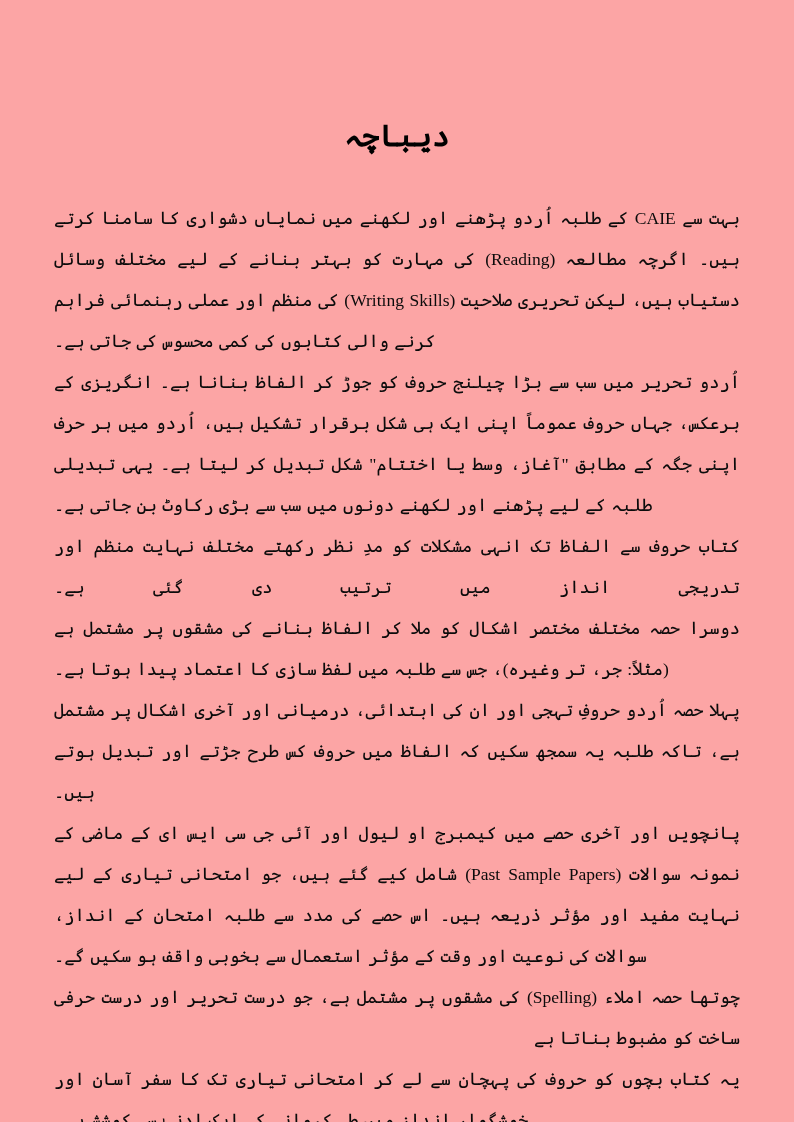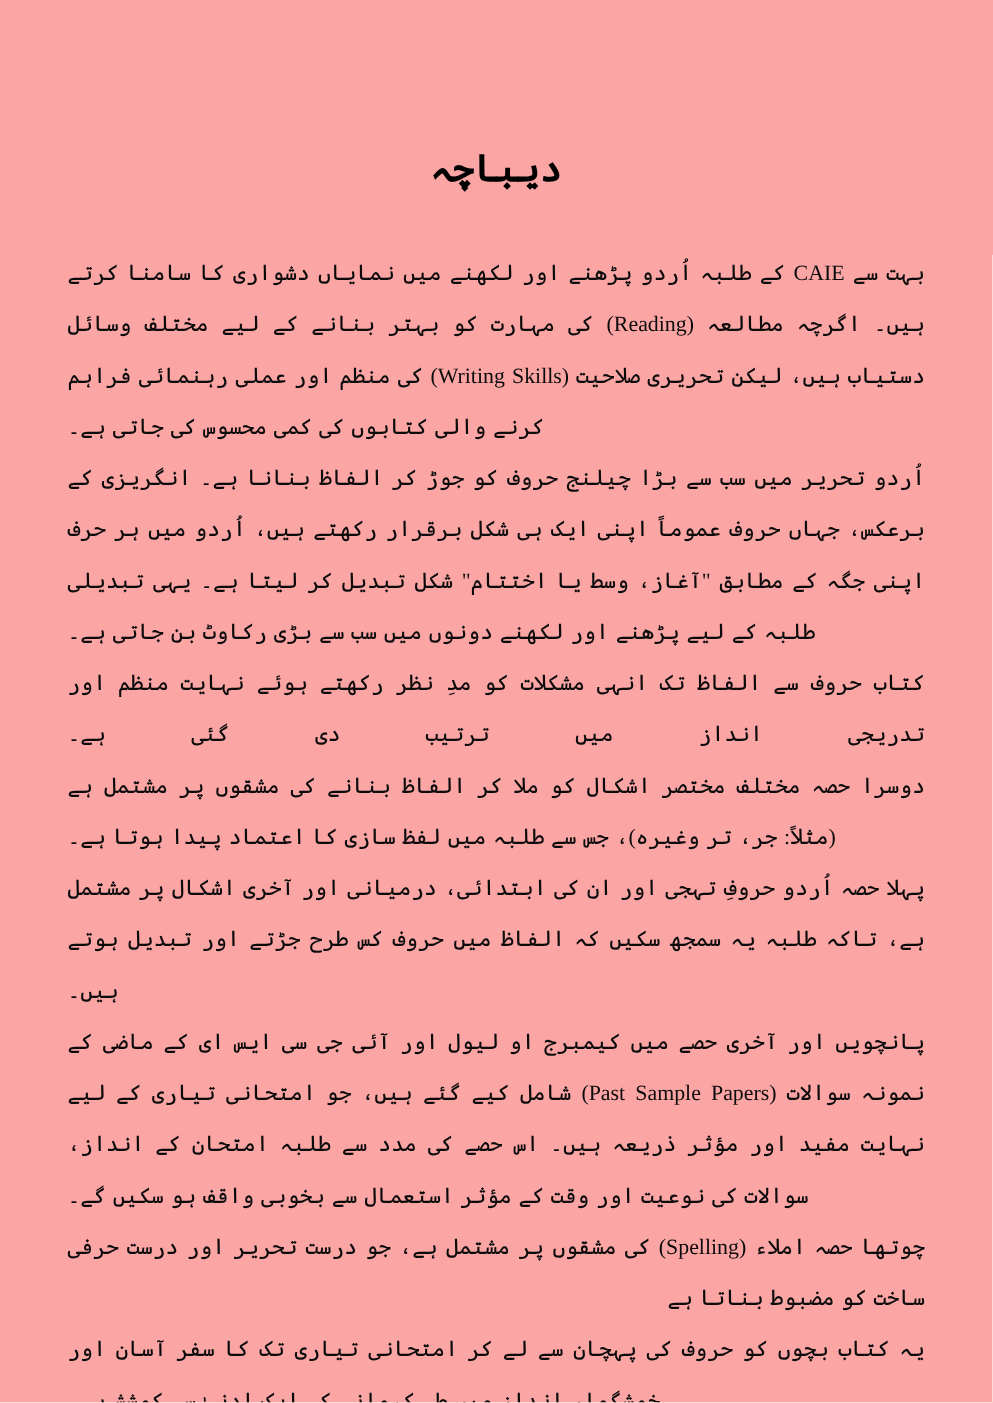--- a/index.html
+++ b/index.html
@@ -48,23 +48,23 @@
 </style>
 </head>
 <body>
 
 <div class="page">
   <h1 class="doc-title">دیباچہ</h1>
 
   <div class="content">
     <p class="para" dir="rtl">بہت سے CAIE کے طلبہ اُردو پڑھنے اور لکھنے میں نمایاں دشواری کا سامنا کرتے ہیں۔ اگرچہ مطالعہ (Reading) کی مہارت کو بہتر بنانے کے لیے مختلف وسائل دستیاب ہیں، لیکن تحریری صلاحیت (Writing Skills) کی منظم اور عملی رہنمائی فراہم کرنے والی کتابوں کی کمی محسوس کی جاتی ہے۔</p>
 
-    <p class="para" dir="rtl">اُردو تحریر میں سب سے بڑا چیلنج حروف کو جوڑ کر الفاظ بنانا ہے۔ انگریزی کے برعکس، جہاں حروف عموماً اپنی ایک ہی شکل برقرار رکھتے ہیں، اُردو میں ہر حرف اپنی جگہ کے مطابق "آغاز، وسط یا اختتام" شکل تبدیل کر لیتا ہے۔ یہی تبدیلی طلبہ کے لیے پڑھنے اور لکھنے دونوں میں سب سے بڑی رکاوٹ بن جاتی ہے۔</p>
+    <p class="para" dir="rtl">اُردو تحریر میں سب سے بڑا چیلنج حروف کو جوڑ کر الفاظ بنانا ہے۔ انگریزی کے برعکس، جہاں حروف عموماً اپنی ایک ہی شکل برقرار تشکیل ہیں، اُردو میں ہر حرف اپنی جگہ کے مطابق "آغاز، وسط یا اختتام" شکل تبدیل کر لیتا ہے۔ یہی تبدیلی طلبہ کے لیے پڑھنے اور لکھنے دونوں میں سب سے بڑی رکاوٹ بن جاتی ہے۔</p>
 
-    <p class="para last-stretch" dir="rtl">کتاب حروف سے الفاظ تک انہی مشکلات کو مدِ نظر رکھتے ہوئے نہایت منظم اور تدریجی انداز میں ترتیب دی گئی ہے۔</p>
+    <p class="para last-stretch" dir="rtl">کتاب حروف سے الفاظ تک انہی مشکلات کو مدِ نظر رکھتے مختلف نہایت منظم اور تدریجی انداز میں ترتیب دی گئی ہے۔</p>
 
     <p class="para" dir="rtl">دوسرا حصہ مختلف مختصر اشکال کو ملا کر الفاظ بنانے کی مشقوں پر مشتمل ہے (مثلاً: جر، تر وغیرہ)، جس سے طلبہ میں لفظ سازی کا اعتماد پیدا ہوتا ہے۔</p>
 
     <p class="para" dir="rtl">پہلا حصہ اُردو حروفِ تہجی اور ان کی ابتدائی، درمیانی اور آخری اشکال پر مشتمل ہے، تاکہ طلبہ یہ سمجھ سکیں کہ الفاظ میں حروف کس طرح جڑتے اور تبدیل ہوتے ہیں۔</p>
 
 
     <p class="para" dir="rtl">پانچویں اور آخری حصے میں کیمبرج او لیول اور آئی جی سی ایس ای کے ماضی کے نمونہ سوالات (Past Sample Papers) شامل کیے گئے ہیں، جو امتحانی تیاری کے لیے نہایت مفید اور مؤثر ذریعہ ہیں۔ اس حصے کی مدد سے طلبہ امتحان کے انداز، سوالات کی نوعیت اور وقت کے مؤثر استعمال سے بخوبی واقف ہو سکیں گے۔</p>
 
     <p class="para last-right" dir="rtl">چوتھا حصہ املاء (Spelling) کی مشقوں پر مشتمل ہے، جو درست تحریر اور درست حرفی ساخت کو مضبوط بناتا ہے</p>
 

